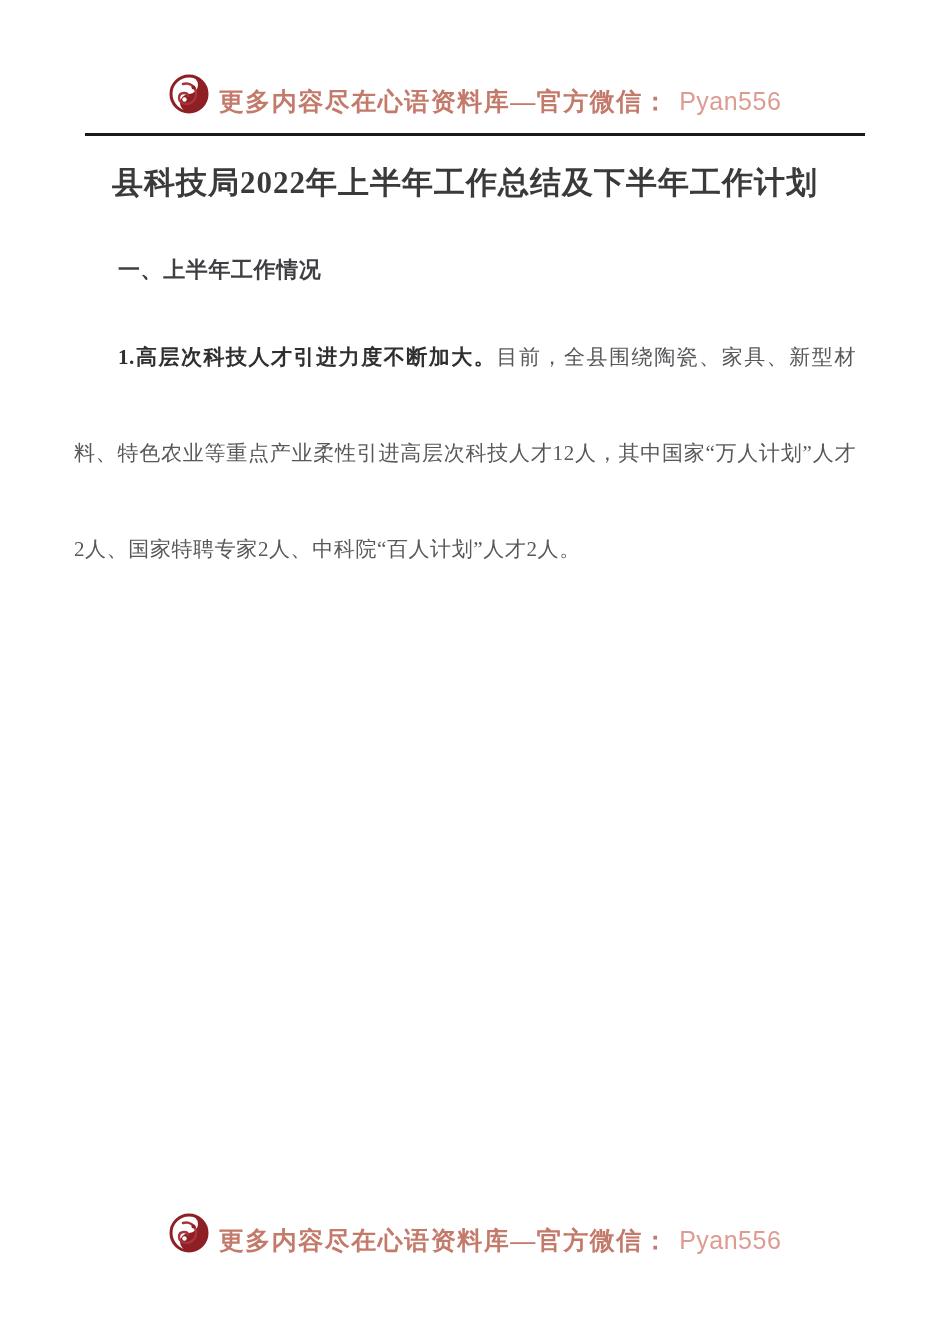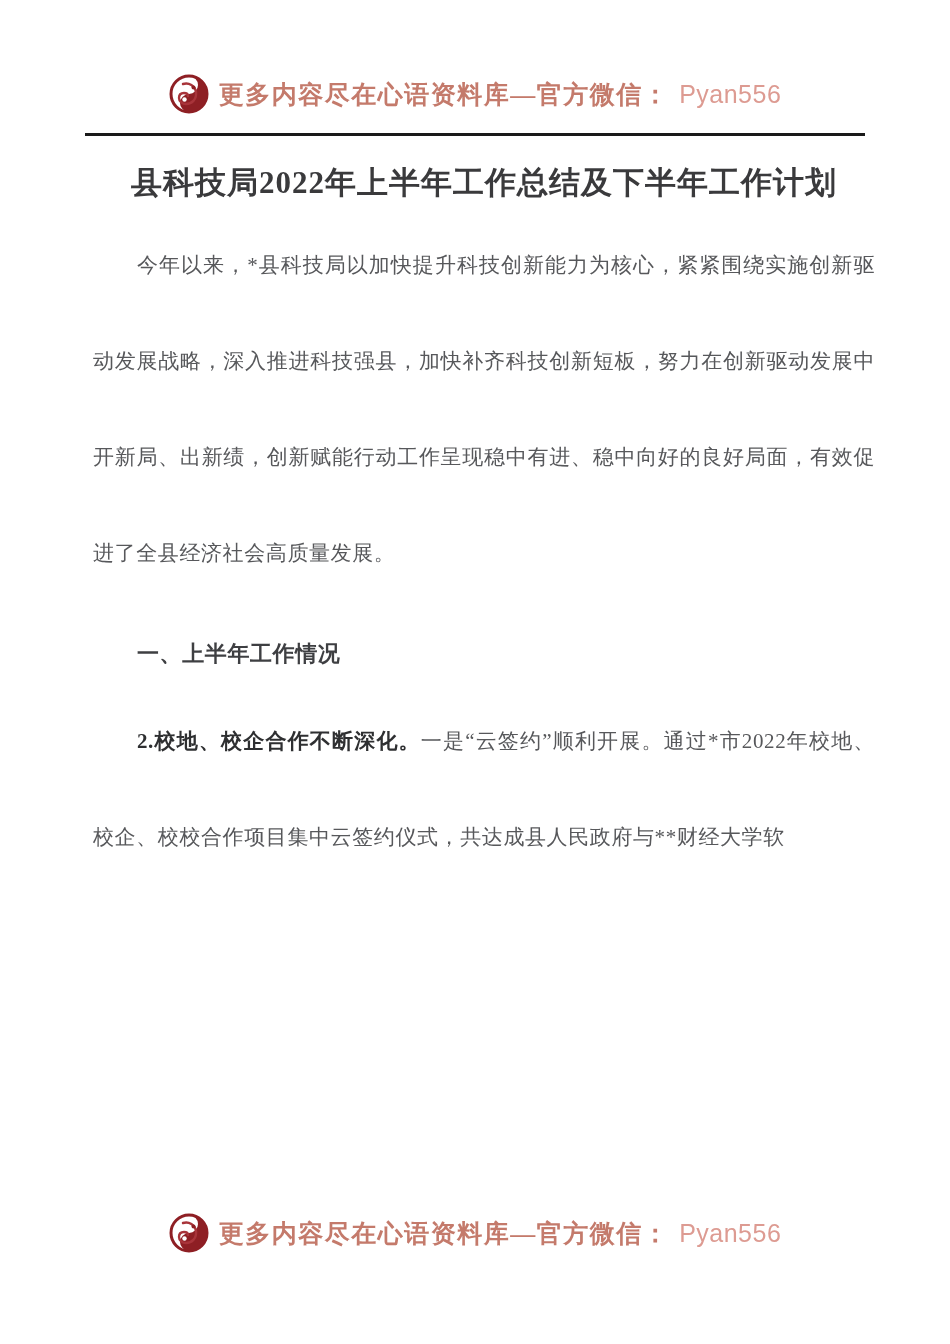--- a/index.html
+++ b/index.html
@@ -21,21 +21,21 @@
     height: 1344px;
     box-sizing: border-box;
   }
 
   
   .wm-band {
     position: absolute;
     left: 0;
     width: 950px;
     display: flex;
-    align-items: center;
+    align-items: flex-end;
     justify-content: center;
     gap: 10px;
   }
   .wm-header { top: 74px; }
   .wm-footer { top: 1213px; }
 
   .wm-logo {
     width: 40px;
     height: 40px;
     flex: 0 0 40px;
@@ -69,21 +69,21 @@
     left: 85px;
     width: 780px;
     height: 3px;
     background: #1a1a1a;
   }
 
   
   .doc {
     position: absolute;
     top: 160px;
-    left: 93px;
+    left: 74px;
     width: 782px;
   }
 
   .doc-title {
     font-family: "Liberation Serif", "DejaVu Serif", serif;
     font-size: 31px;
     font-weight: 700;
     color: #3a3a3c;
     text-align: center;
     letter-spacing: 1px;
@@ -140,28 +140,27 @@
     <span class="wm-text">更多内容尽在心语资料库—官方微信：</span>
     <span class="wm-handle">Pyan556</span>
   </div>
 
   <div class="header-rule"></div>
 
   <div class="doc">
 
     <h1 class="doc-title">县科技局2022年上半年工作总结及下半年工作计划</h1>
 
-    <p class="para">今年以来，*县科技局以加快提升科技创新能力为核心，紧紧围绕实施创新驱动发展战略，深入推进科技强县，加快补齐科技创新短板，努力在创新驱动发展中开新局、出新绩，创新赋能行动工作呈现稳中有进、稳中向好的良好局面，有效促进了全县经济社会高质量发展。</p>
 
     <div class="spacer-sm"></div>
 
     <p class="section-head">一、上半年工作情况</p>
 
+    <p class="para"><span class="lead">1.高层次科技人才引进力度不断加大。</span><span>目前，全县围绕陶瓷、家具、新型材料、特色农业等重点产业柔性引进高层次科技人才12人，其中国家“万人计划”人才2人、国家特聘专家2人、中科院“百人计划”人才2人。</span></p>
 
-    <p class="para"><span class="lead">2.校地、校企合作不断深化。</span><span>一是“云签约”顺利开展。通过*市2022年校地、校企、校校合作项目集中云签约仪式，共达成县人民政府与**财经大学软</span></p>
 
   </div>
 
   <div class="wm-band wm-footer">
     <span class="wm-logo">
       <svg width="40" height="40" viewBox="0 0 40 40" xmlns="http://www.w3.org/2000/svg">
         <circle cx="20" cy="20" r="18" fill="none" stroke="#8e1f24" stroke-width="3"></circle>
         <path d="M20 2 A18 18 0 0 1 20 38 A9 9 0 0 1 20 20 A9 9 0 0 0 20 2 Z" fill="#8e1f24"></path>
         <path d="M14 10 C20 8 26 12 27 18 C28 25 23 30 17 30 C13 30 10 27 10 24 C10 21 12 19 15 19 C17 19 19 20 19 22" fill="none" stroke="#a8343a" stroke-width="2.4" stroke-linecap="round"></path>
         <circle cx="15.5" cy="25.5" r="2.2" fill="#ffffff"></circle>

